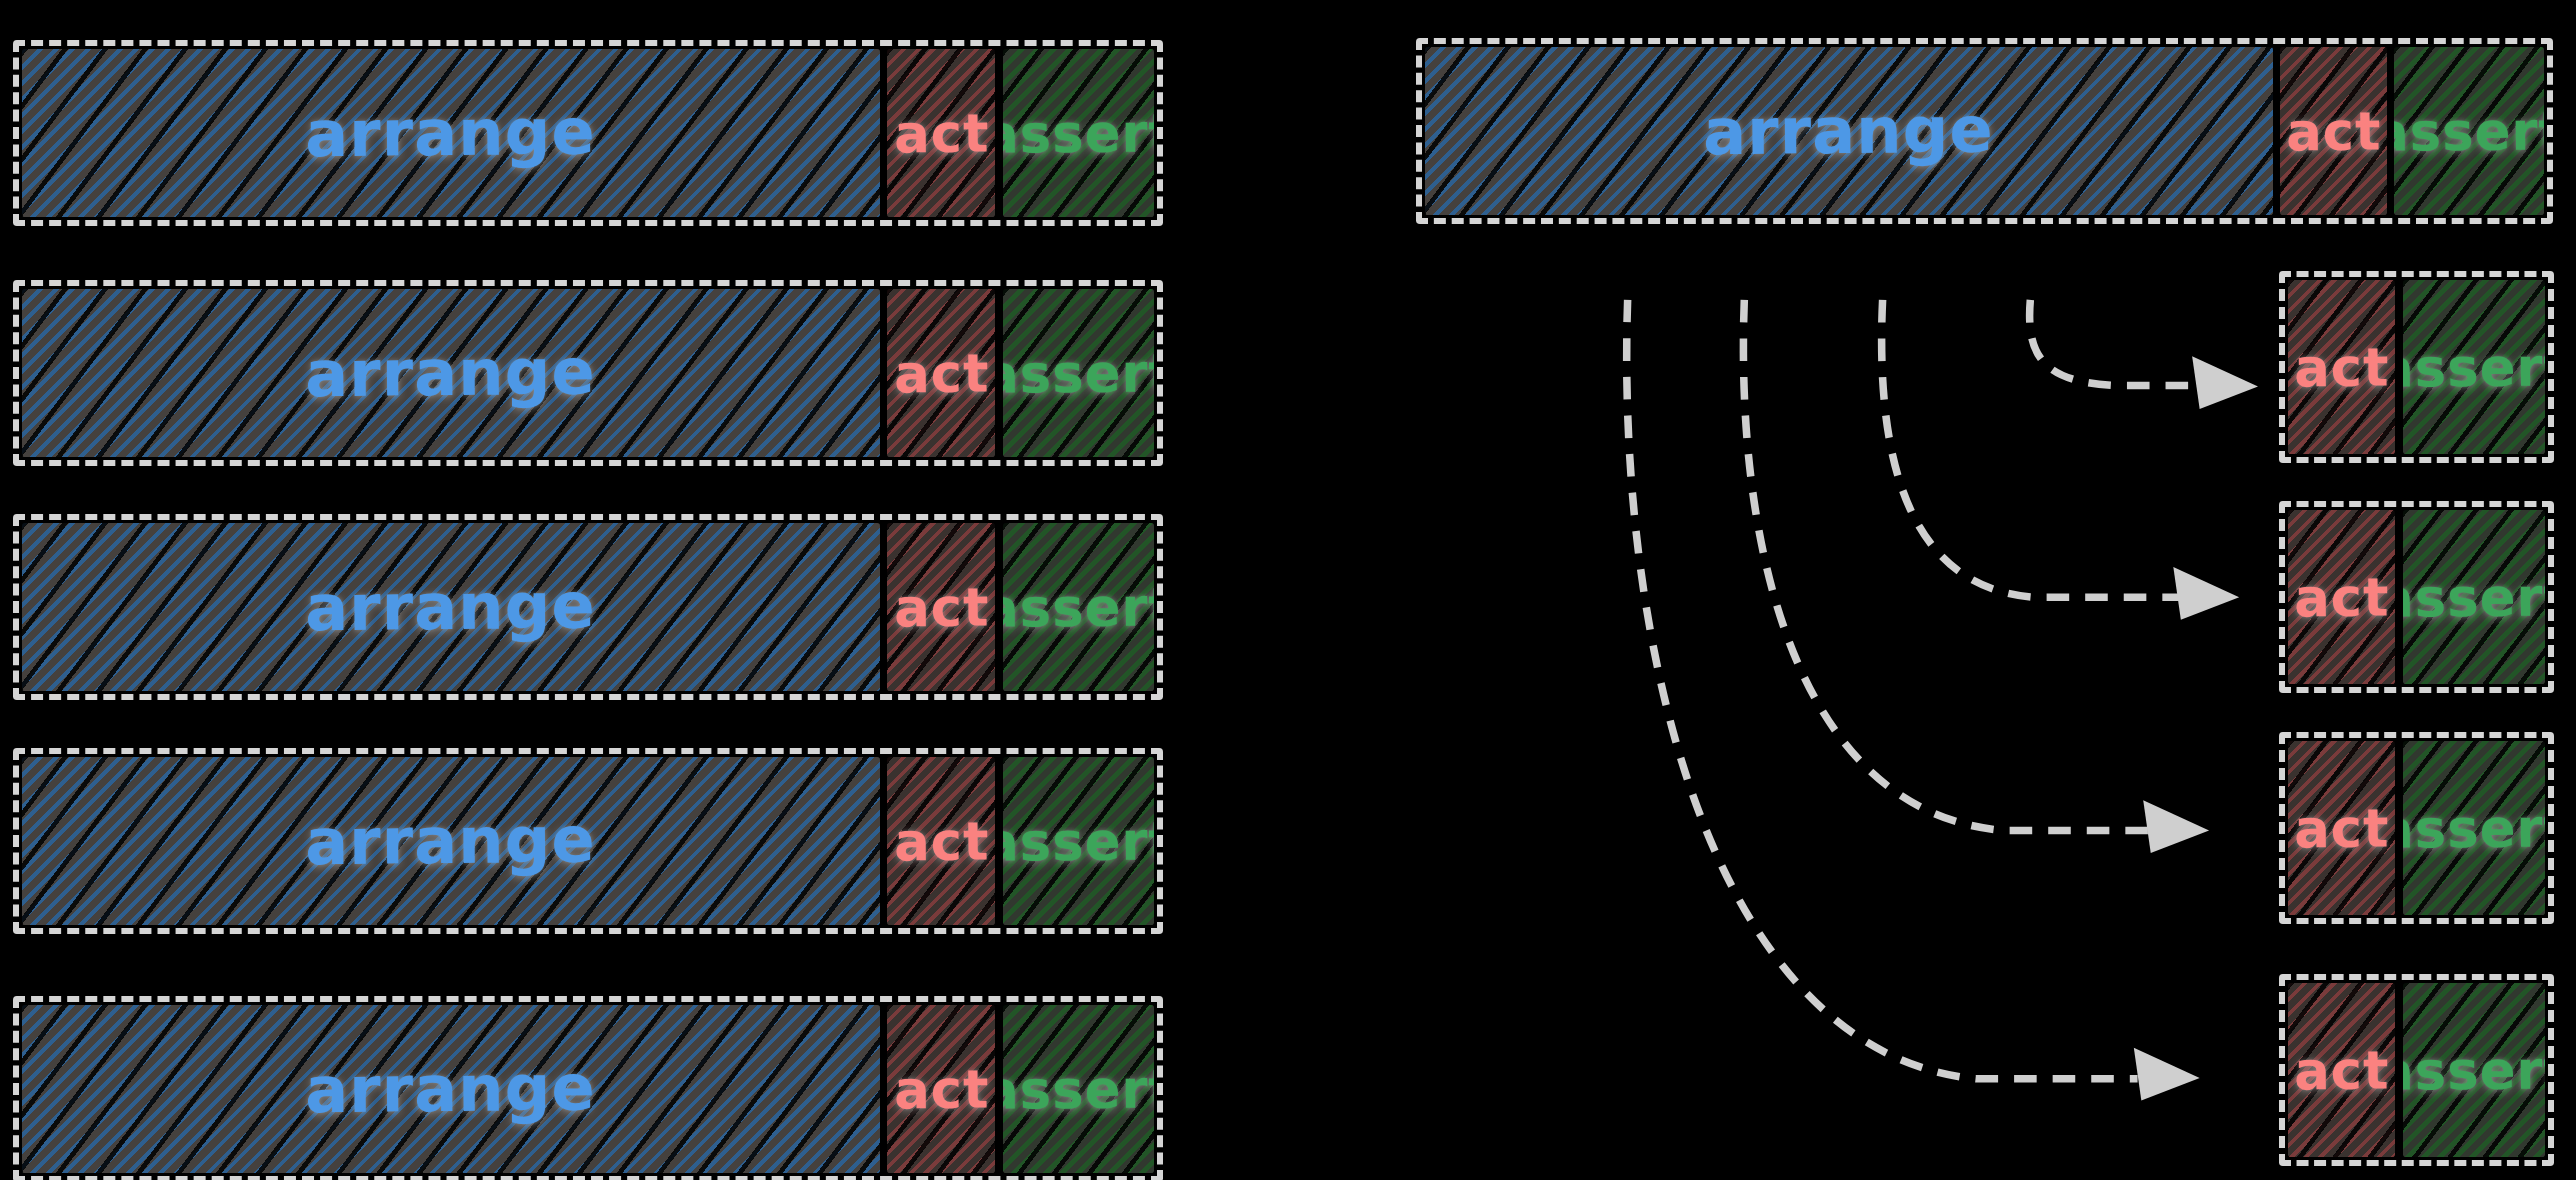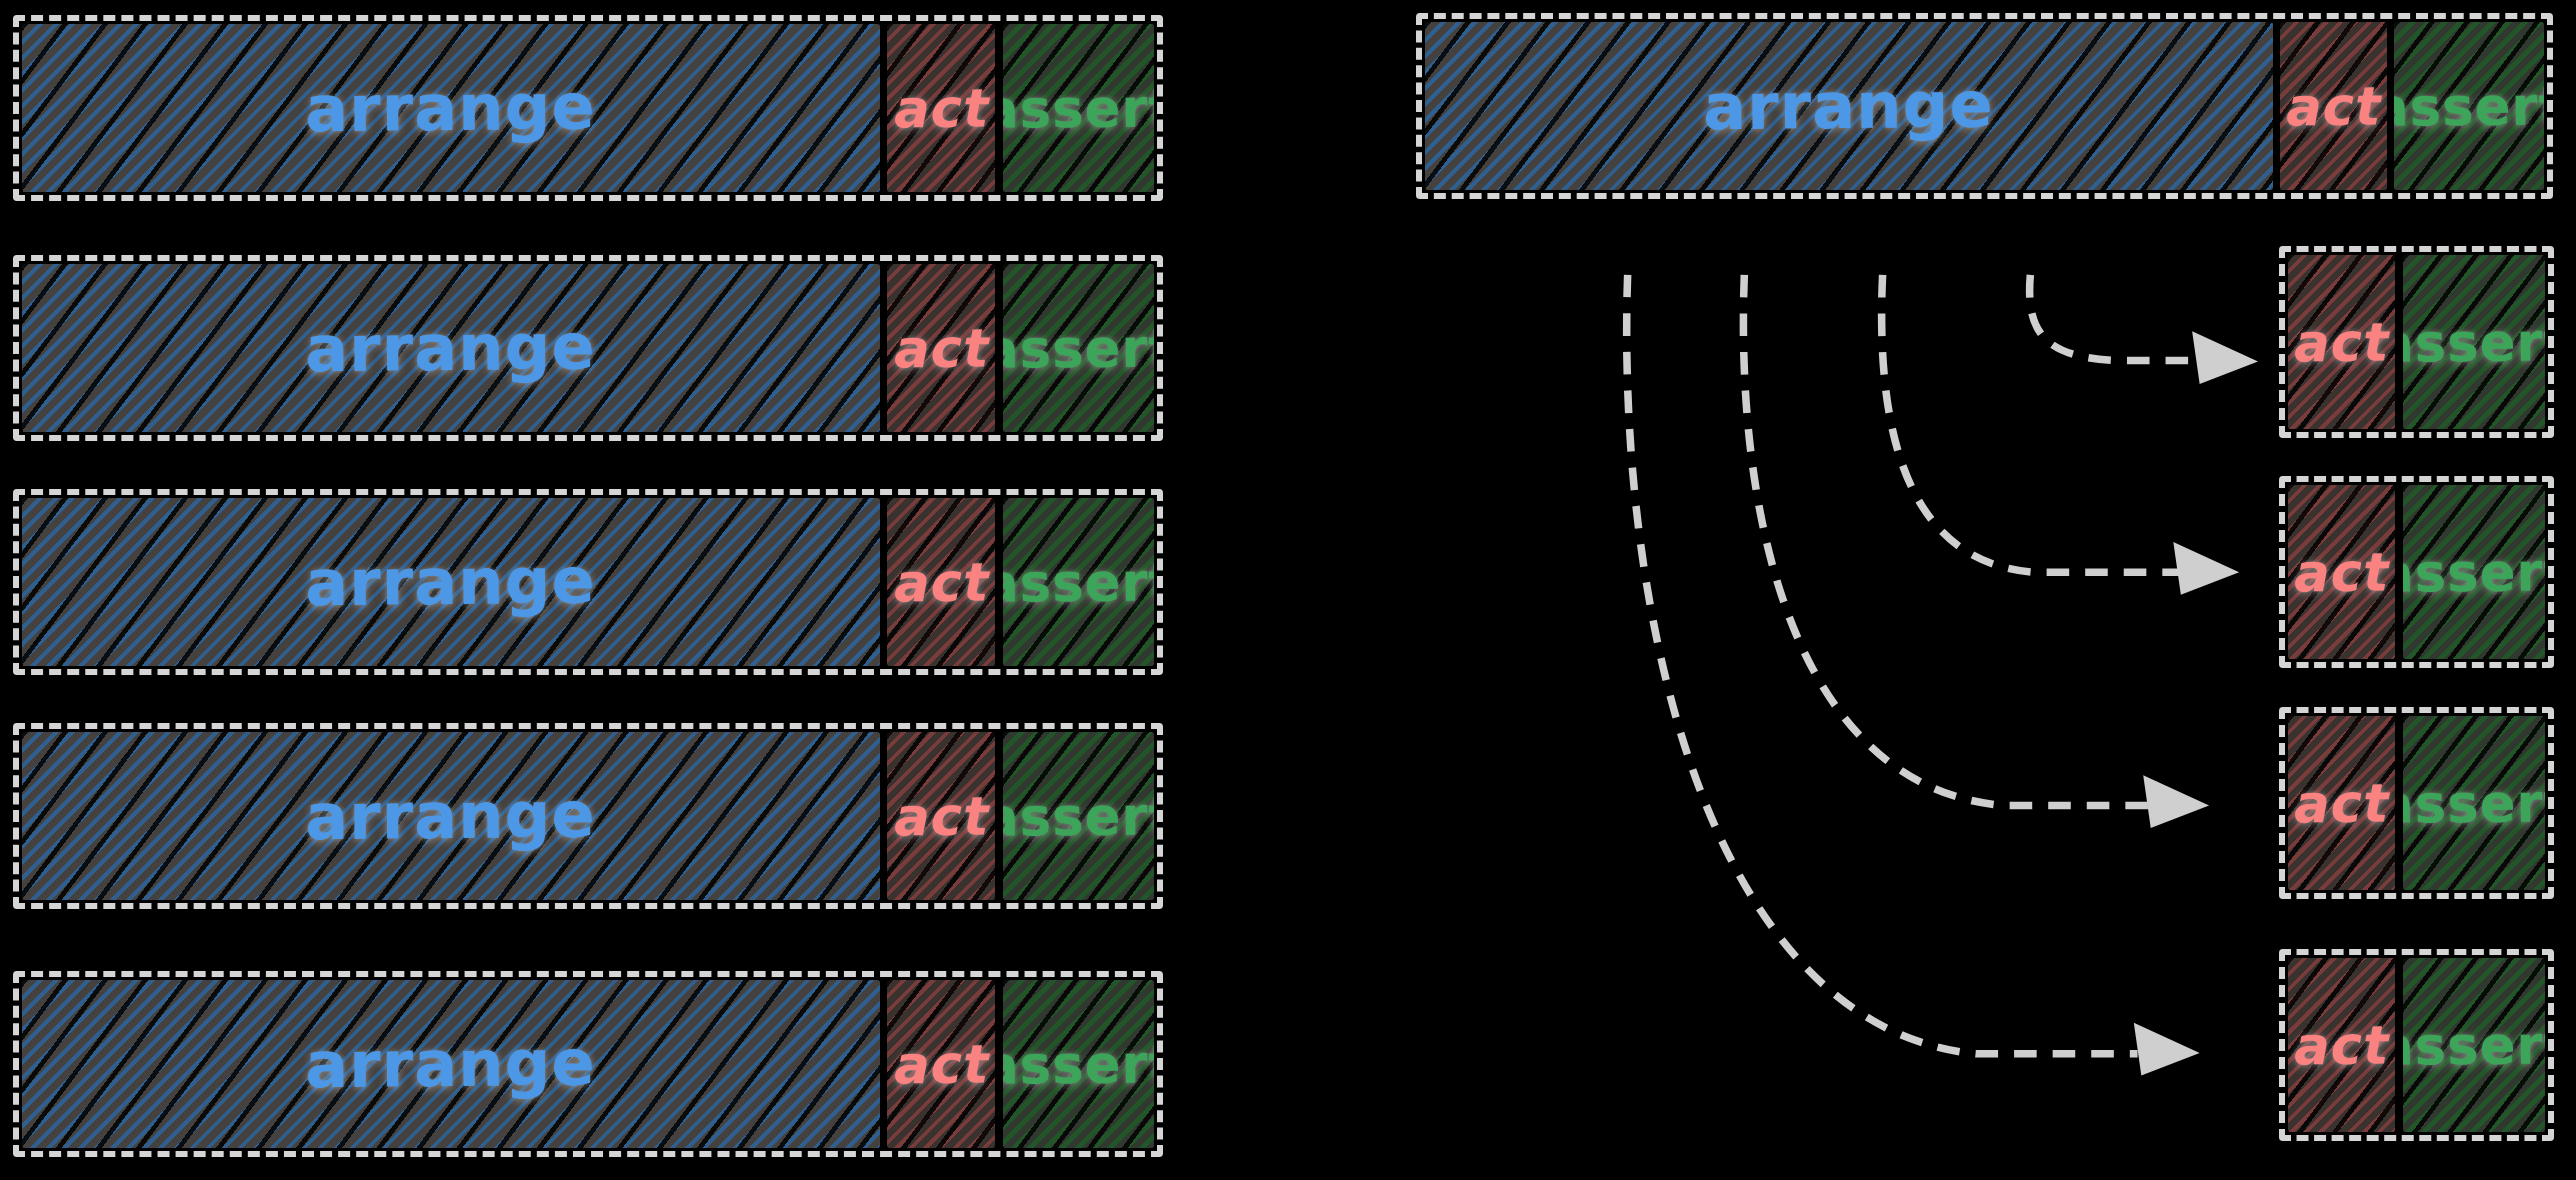--- a/index.html
+++ b/index.html
@@ -35,21 +35,20 @@
     background:
       repeating-linear-gradient(127deg, rgba(0,0,0,0.85) 0 4.7px, transparent 4.7px 32px),
       repeating-linear-gradient(135deg, var(--arrange-stripe) 0 3.8px, transparent 3.8px 11.3px),
       #45413e;
   }
   .seg-act {
     background:
       repeating-linear-gradient(127deg, rgba(0,0,0,0.85) 0 4.7px, transparent 4.7px 28px),
       repeating-linear-gradient(135deg, var(--act-stripe) 0 3.8px, transparent 3.8px 10.3px),
       #3a322f;
-    font-style: italic;
   }
   .seg-assert {
     background:
       repeating-linear-gradient(127deg, rgba(0,0,0,0.85) 0 4.7px, transparent 4.7px 28px),
       repeating-linear-gradient(135deg, var(--assert-stripe) 0 4.7px, transparent 4.7px 11.3px),
       #31382f;
   }
 
   .seg-label {
     font-weight: 700;
@@ -67,21 +66,21 @@
     fill: none;
     stroke: var(--arrow-color);
     stroke-width: 8;
     stroke-dasharray: 24 17;
   }
   .arrow-head { fill: var(--arrow-color); stroke: none; }
 </style>
 </head>
 <body style="--arrange-stripe: #2e5f8f; --act-stripe: #7a3b3b; --assert-stripe: #225527; --arrange-text: #4d98e6; --act-text: #fa8280; --assert-text: #3ca55a; --arrow-color: #cfcfcf; background: rgb(0, 0, 0);">
 
-<div id="diagram-canvas" style="border-color: rgb(213, 213, 213);">
+<div id="diagram-canvas" style="border-color: rgb(213, 213, 213); margin-top: 25px;">
   <div id="left-panel">
       <div class="frame" style="left: 13px; top: 15px; width: 1150px; height: 186px;">
         <div class="seg seg-arrange" style="flex: 77 0 0px;">
           <span class="seg-label label-arrange">arrange</span>
         </div>
         <div class="seg seg-act" style="flex: 9.7 0 0px;">
           <span class="seg-label label-act">act</span>
         </div>
         <div class="seg seg-assert" style="flex: 13.6 0 0px;">
           <span class="seg-label label-assert">assert</span>

